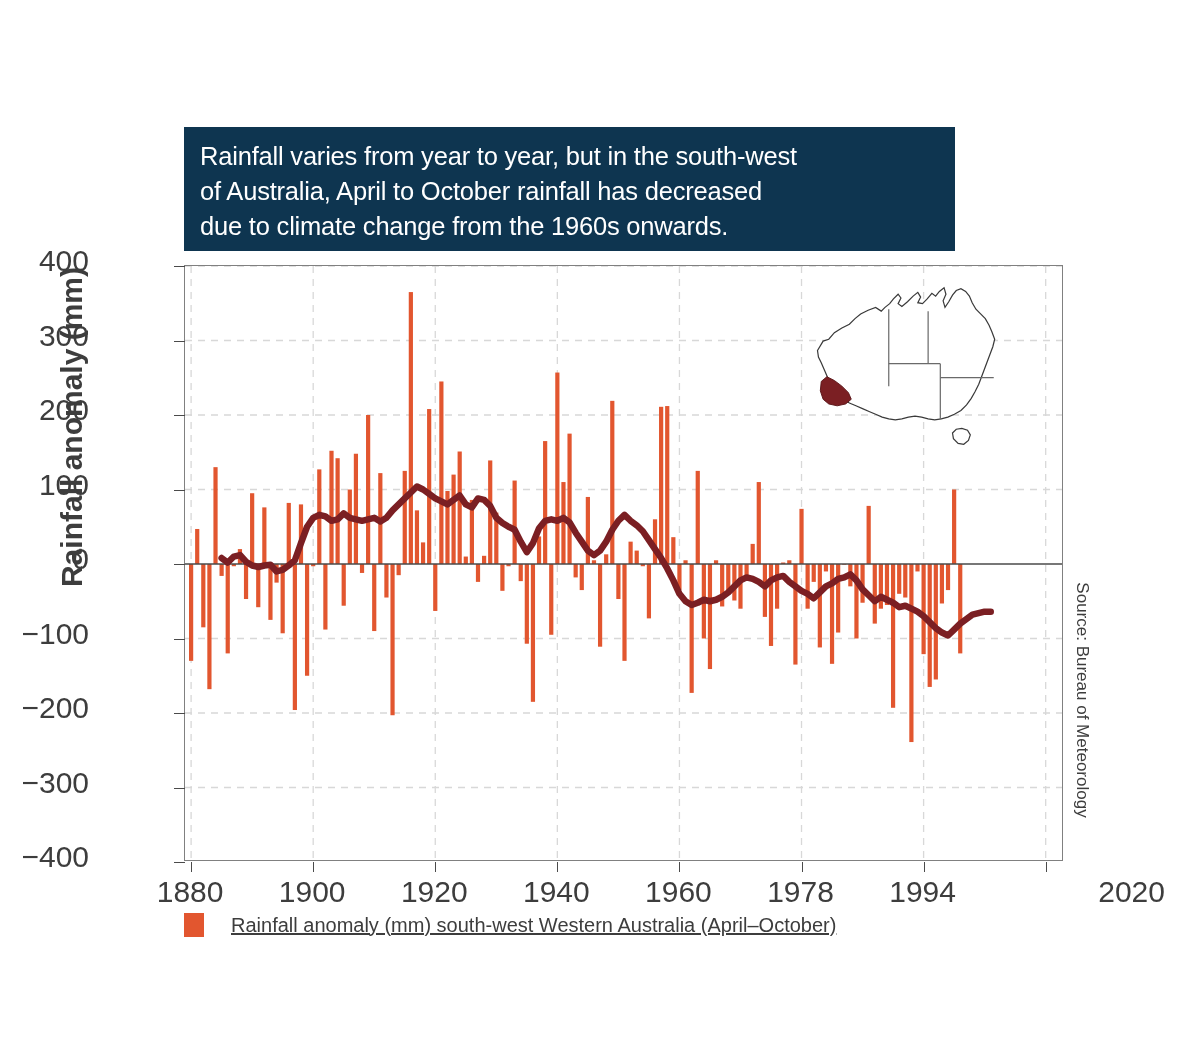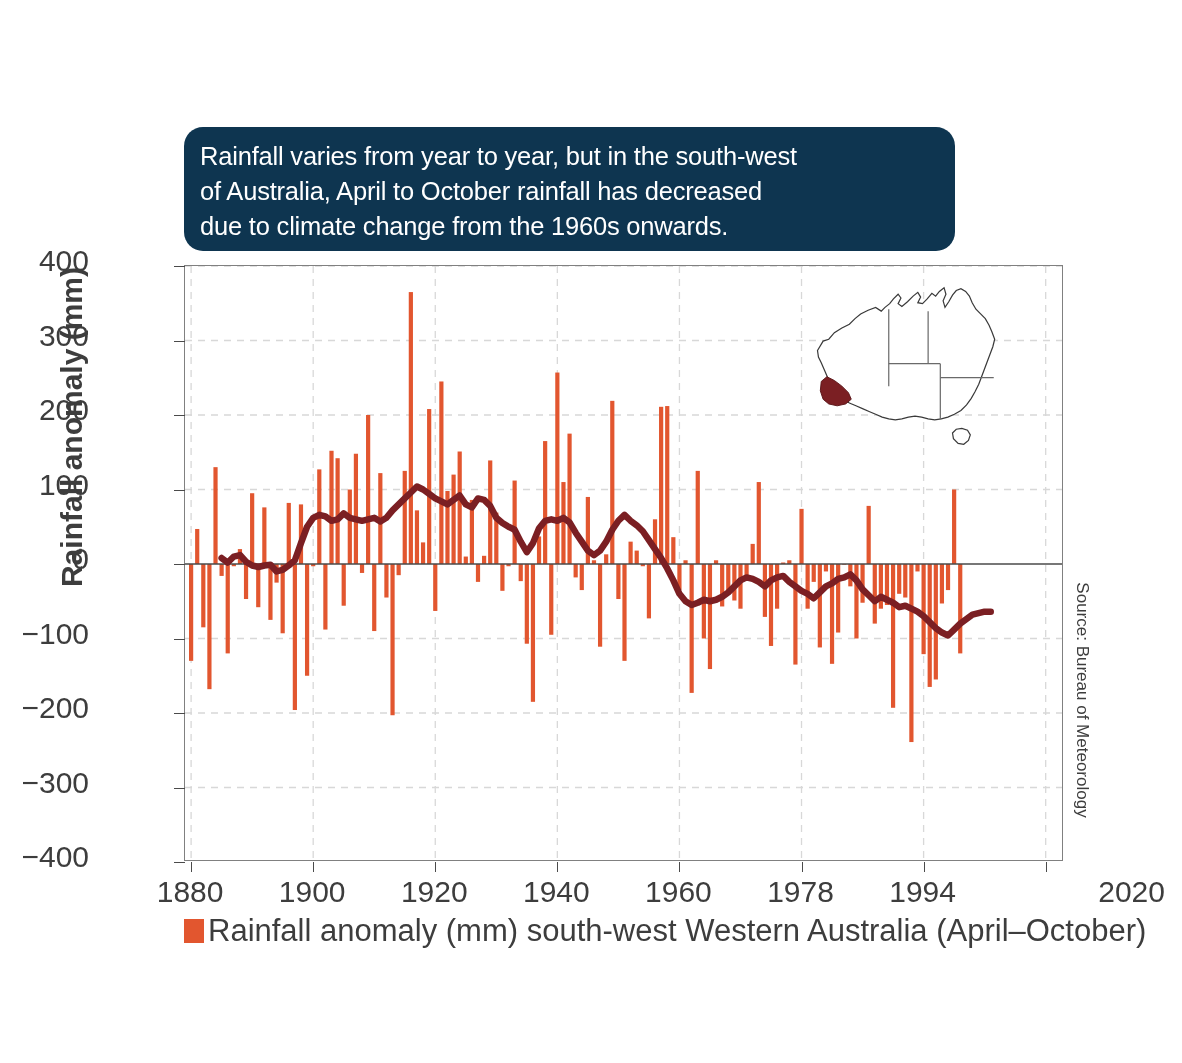--- a/index.html
+++ b/index.html
@@ -2,21 +2,21 @@
 <html><head>
 <meta charset="utf-8">
 <style>
   html,body{margin:0;padding:0;background:#ffffff;}
   body{width:1182px;height:1063px;font-family:"Liberation Sans",sans-serif;overflow:hidden;position:relative;}
 
   #stage{position:absolute;left:0;top:0;width:1182px;height:1063px;}
 
   
   #banner{position:absolute;left:184px;top:127px;width:771px;height:124px;
-          background:#0e3550;box-sizing:border-box;padding:12px 16px 0 16px;border-radius:19px;}
+          background:#0e3550;box-sizing:border-box;padding:12px 16px 0 16px;}
   #banner-text{color:#ffffff;font-size:25.5px;line-height:35px;letter-spacing:-0.2px;
                font-family:"Liberation Sans",sans-serif;white-space:pre-line;}
 
   
   #ylabel{position:absolute;left:-208px;top:410px;width:560px;
           transform:rotate(-90deg);text-align:center;
           font-size:30px;font-weight:bold;color:#3d3d3d;}
 
   
   #source{position:absolute;left:892px;top:690px;width:380px;
@@ -31,21 +31,21 @@
   
   .ytick{position:absolute;width:11px;height:0;border-top:1.6px solid #4a4a4a;left:-11px;}
   .ytlab{position:absolute;right:1093px;text-align:right;width:160px;
          font-size:30px;color:#3d3d3d;}
   .xtick{position:absolute;height:10px;width:0;border-left:1.6px solid #4a4a4a;top:596px;}
   .xtlab{position:absolute;text-align:center;width:140px;font-size:30px;color:#3d3d3d;}
 
   
   #legend{position:absolute;left:184px;top:913px;width:900px;display:flex;align-items:center;}
   #legend-swatch{width:20px;height:24px;background:#e2562f;flex:0 0 auto;}
-  #legend-label{margin-left:4px;font-size:31px;color:#3d3d3d;white-space:nowrap;}
+  #legend-label{margin-left:27px;font-size:20px;color:#3d3d3d;white-space:nowrap;text-decoration:underline;}
 
   
   #map{position:absolute;left:795px;top:283px;width:225px;height:180px;}
 </style>
 </head>
 <body>
 
 <div id="stage">
 
   <div id="banner">

